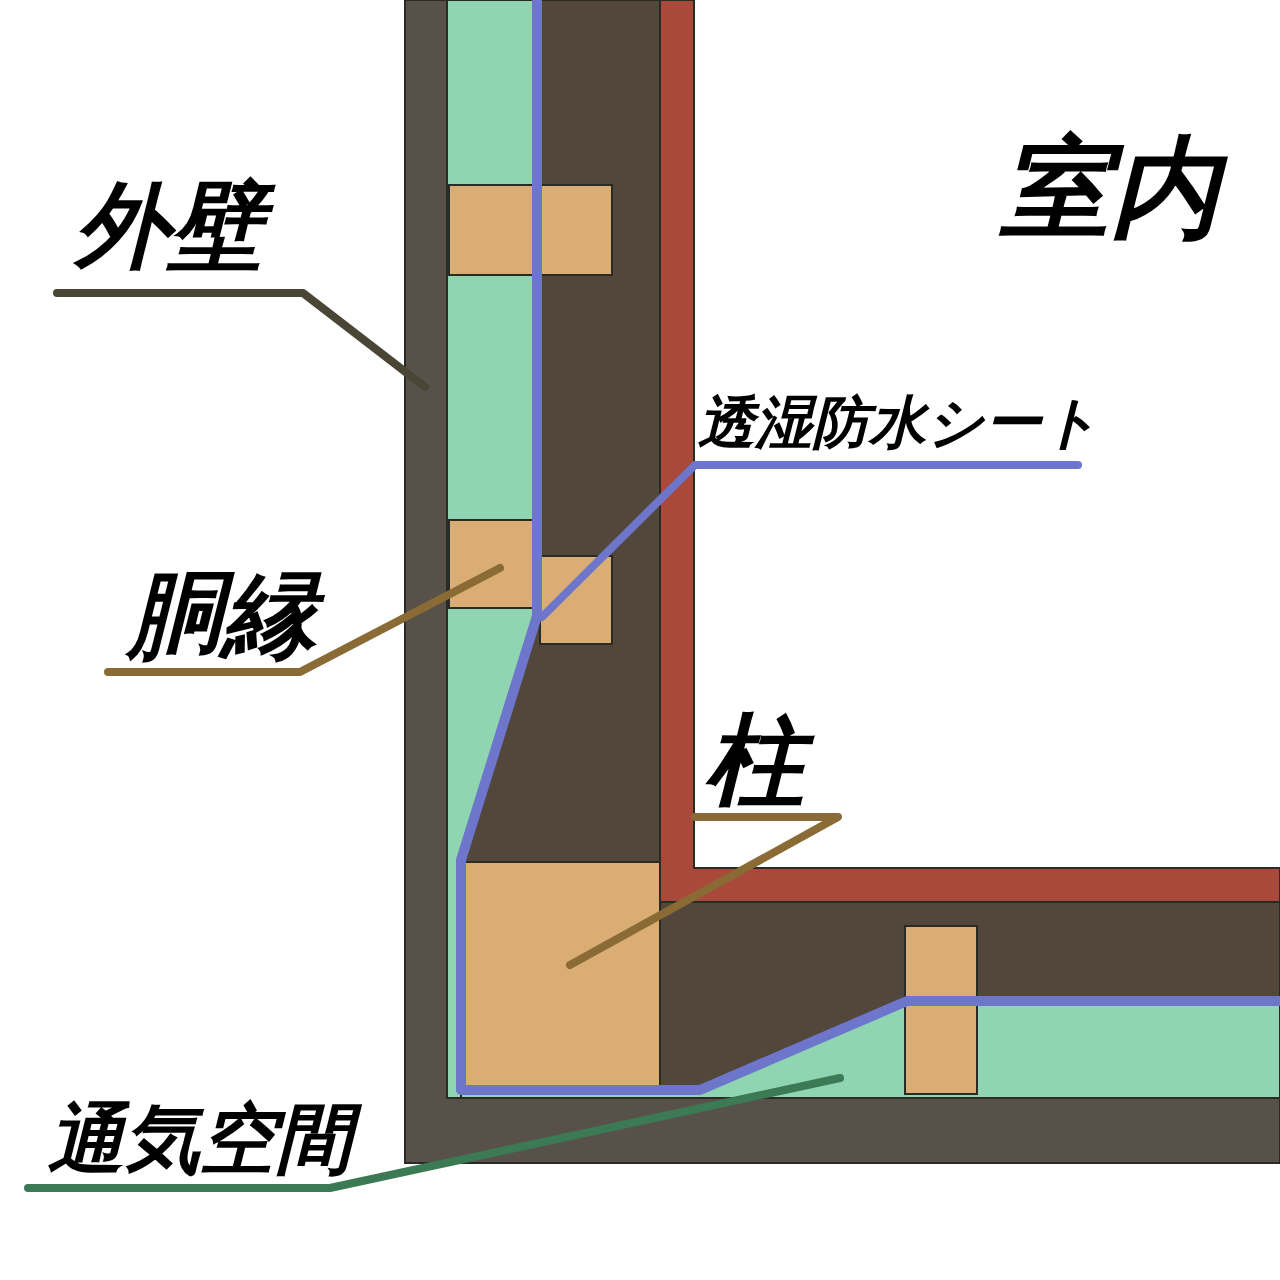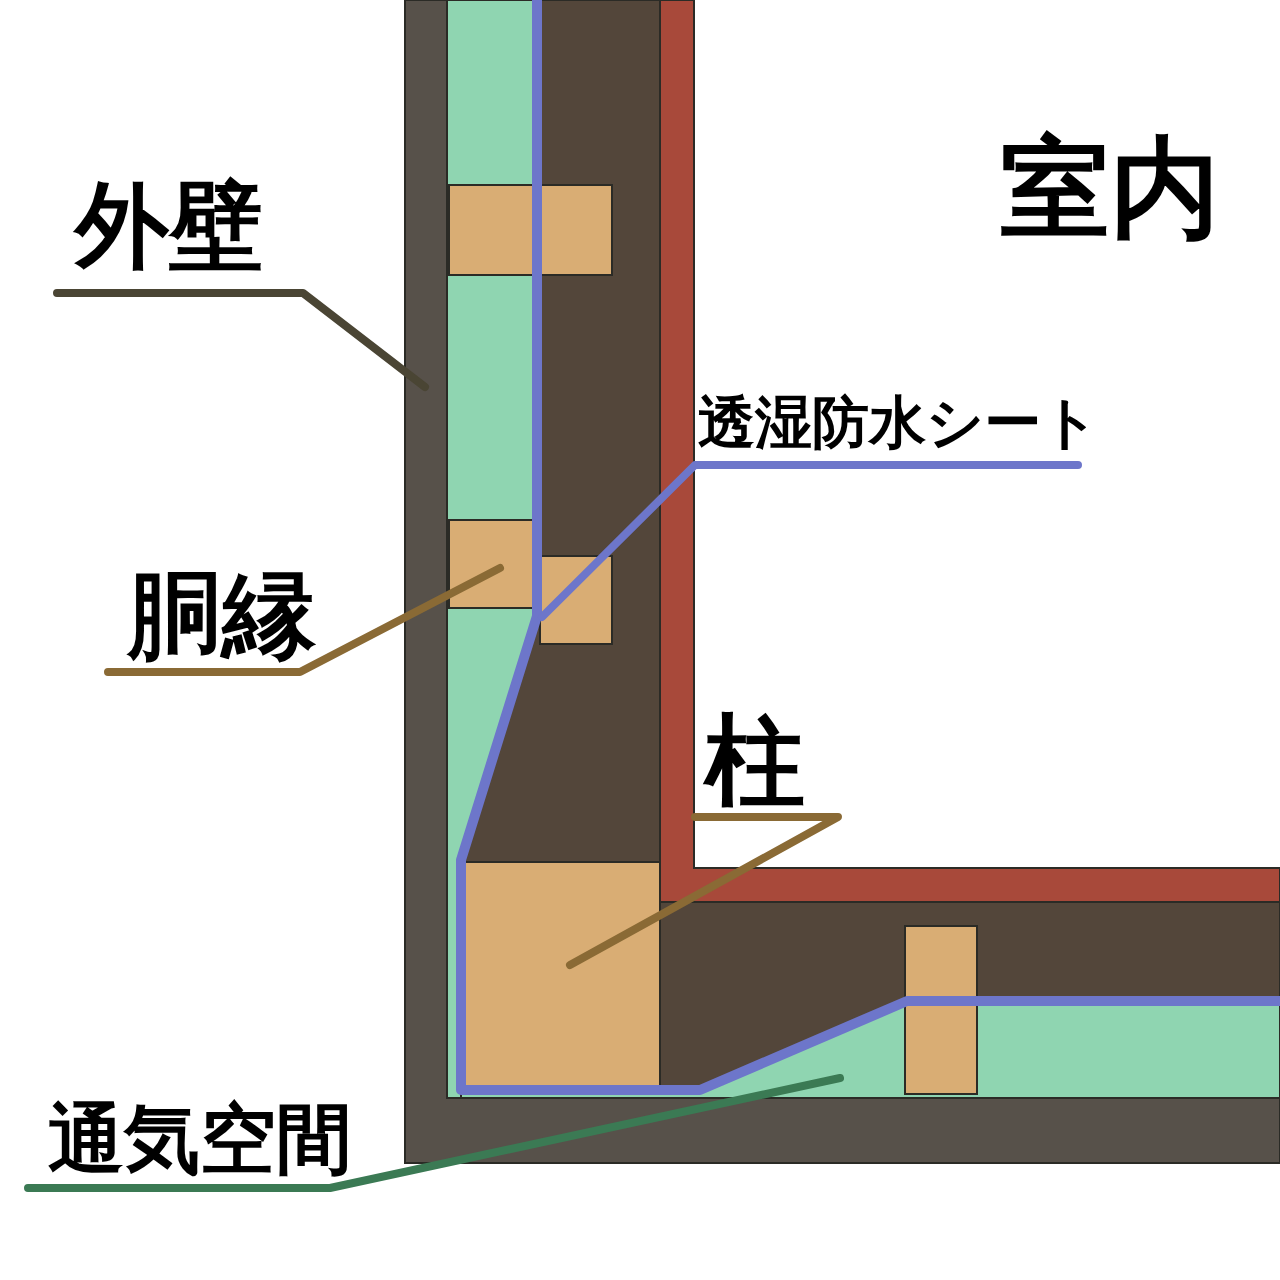--- a/index.html
+++ b/index.html
@@ -9,20 +9,21 @@
     width: 1280px;
     height: 1280px;
     overflow: hidden;
     font-family: "Liberation Sans", "DejaVu Sans", sans-serif;
   }
   .stage {
     position: relative;
     width: 1016px;
     height: 1280px;
     background: #f0abfc;
+    font-style: italic;
   }
   svg text {
     font-family: "Liberation Sans", "DejaVu Sans", sans-serif;
     font-weight: bold;
   }
 </style>
 </head>
 <body>
 
 <div class="stage">

